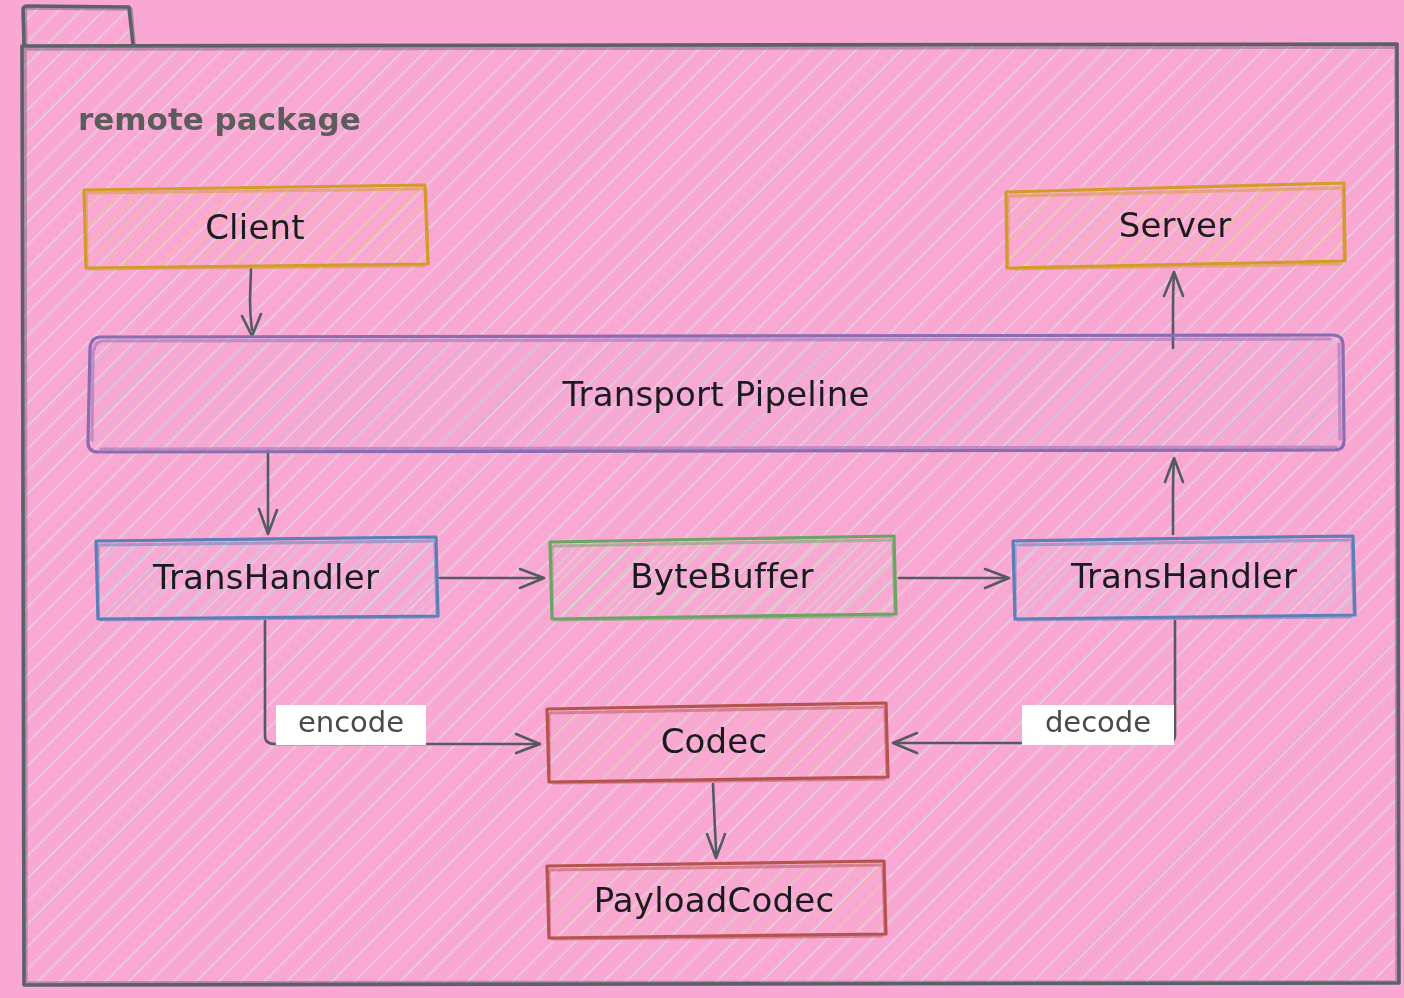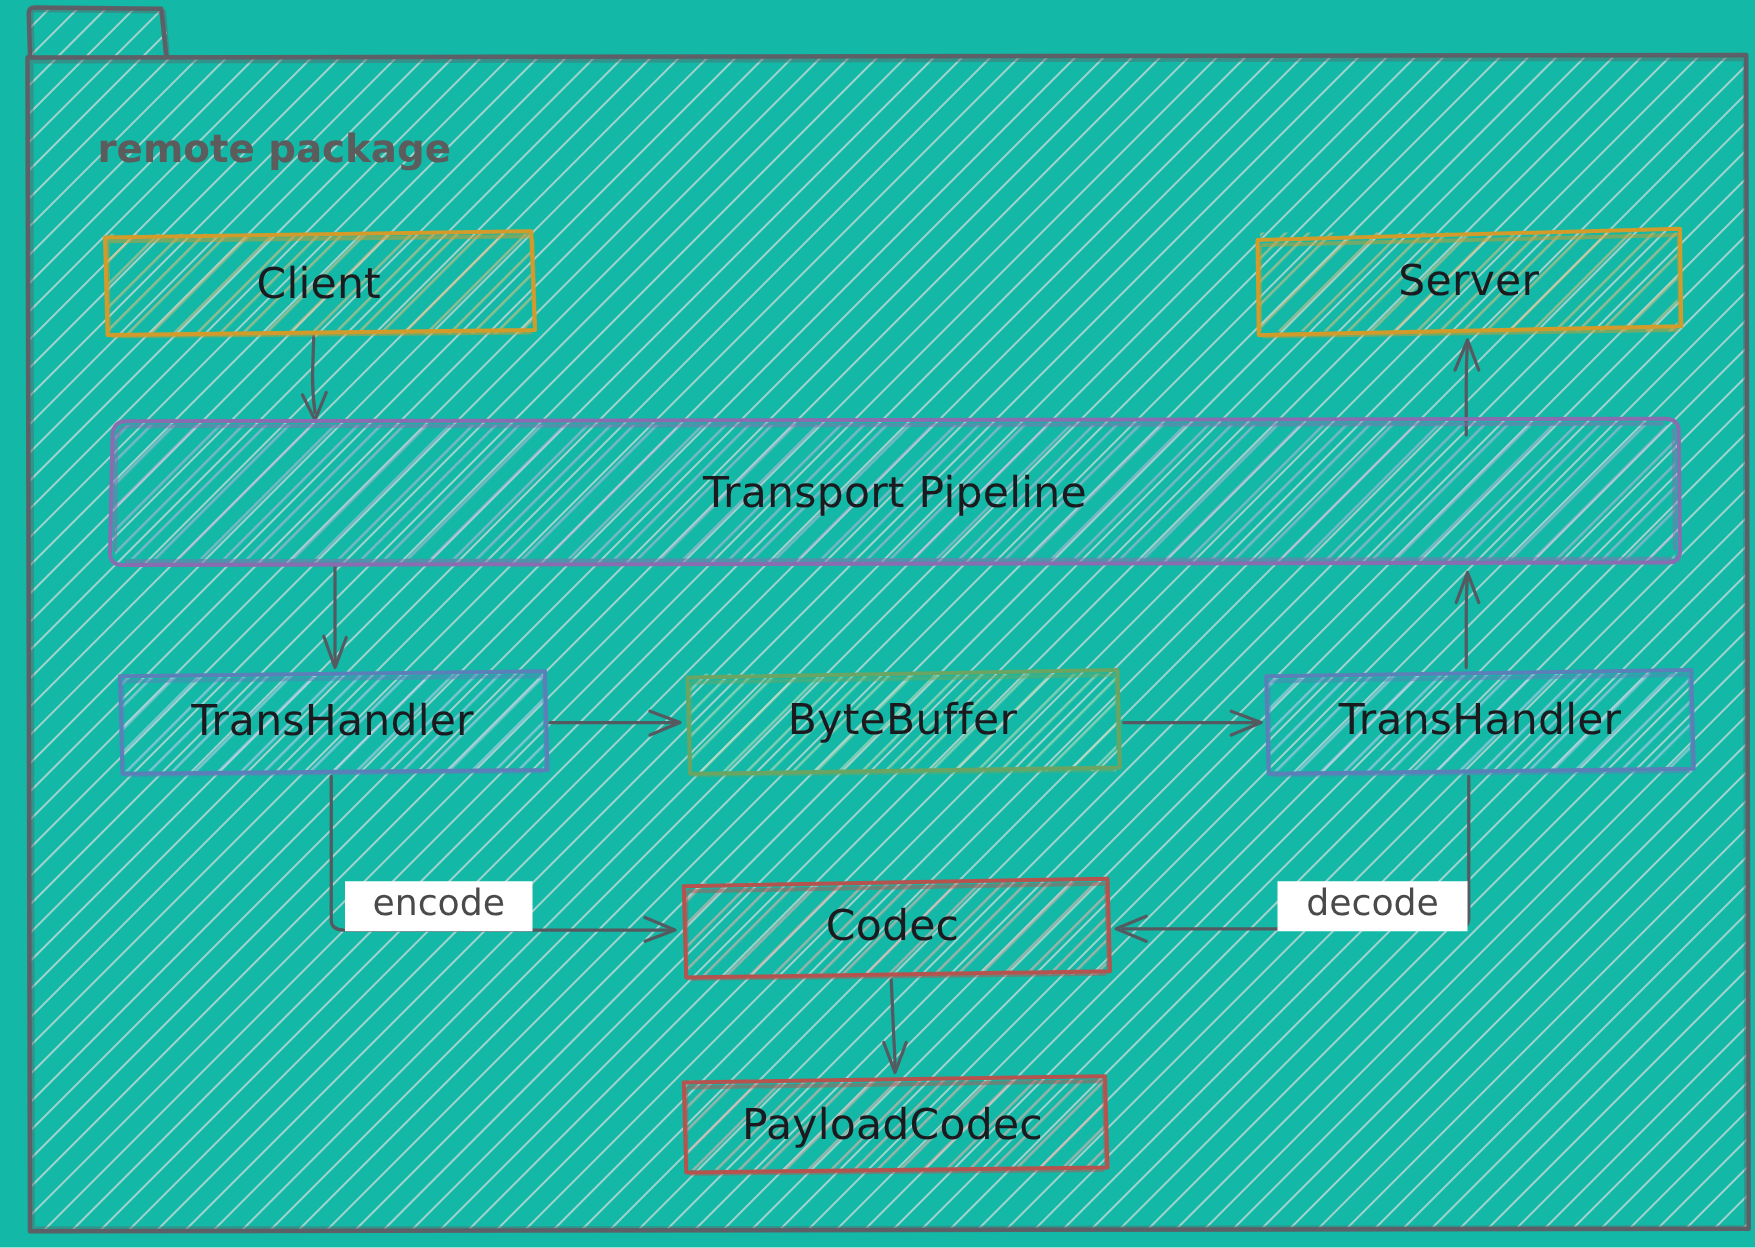--- a/index.html
+++ b/index.html
@@ -7,21 +7,21 @@
     padding: 0;
     background: #ffffff;
   }
   body {
     font-family: "DejaVu Sans", sans-serif;
   }
   #canvas-root {
     position: relative;
     width: 1404px;
     height: 998px;
-    background: #14b8a6;
+    background: #f9a8d4;
     overflow: hidden;
   }
   svg.diagram {
     position: absolute;
     top: 0;
     left: 0;
     width: 1404px;
     height: 998px;
   }
   .node-label {

